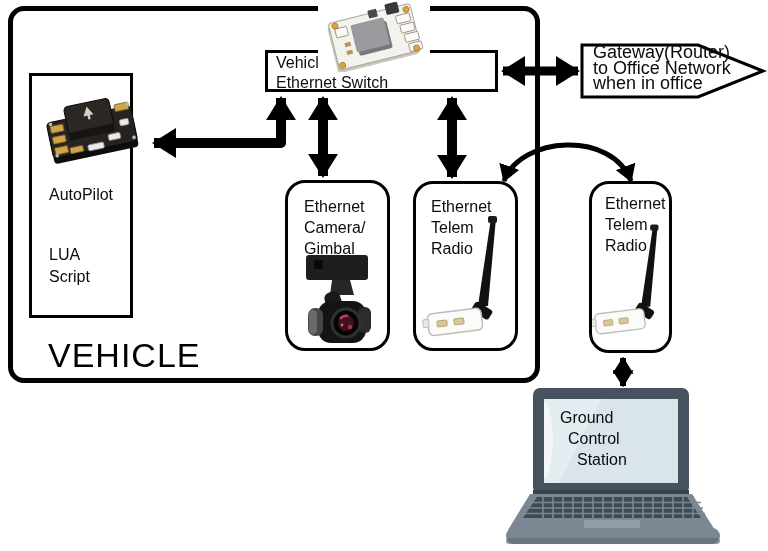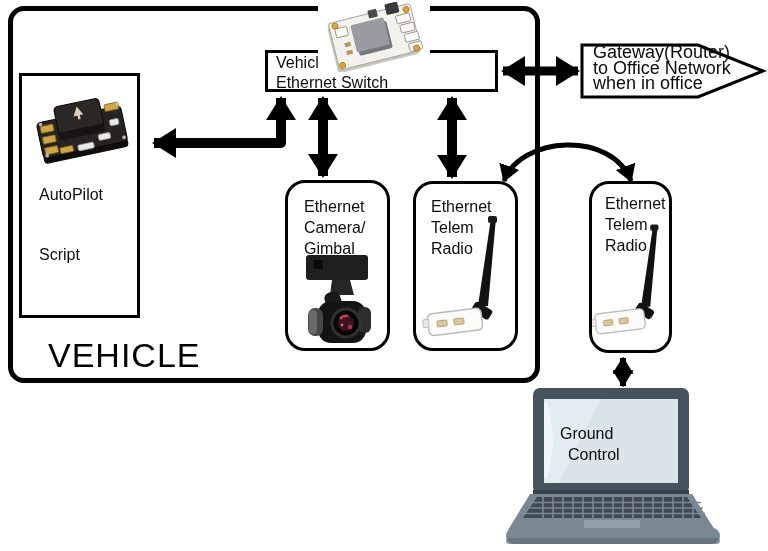--- a/index.html
+++ b/index.html
@@ -27,21 +27,21 @@
   .z10{z-index:10;} .z20{z-index:20;} .z30{z-index:30;}
 </style>
 </head>
 <body>
 
 <div class="canvas">
 
   <div class="vehicle-box"></div>
   <div class="vehicle-label">VEHICLE</div>
 
-  <div class="box z10" style="left:19px;top:73px;width:121px;height:245px;">
+  <div class="box z10" style="left:29px;top:73px;width:104px;height:245px;">
     <svg class="devimg" style="left:1px;top:12px;" width="118" height="88" viewBox="0 0 118 88">
       <g transform="rotate(-12 59 44)">
 
         <rect x="16" y="32" width="86" height="36" rx="4" fill="#0e0d0c"></rect>
         <rect x="16" y="26" width="86" height="36" rx="4" fill="#262320" stroke="#0a0a0a" stroke-width="1"></rect>
 
         <g fill="#cfa54a" stroke="#7d5f22" stroke-width="0.8">
           <rect x="19" y="30" width="13" height="7" rx="1"></rect>
           <rect x="19" y="41" width="13" height="7" rx="1"></rect>
           <rect x="19" y="52" width="13" height="7" rx="1"></rect>
@@ -64,20 +64,21 @@
         <g fill="#b9b9b9">
           <circle cx="20" cy="28" r="1.8"></circle>
             <circle cx="99" cy="24" r="1.8"></circle>
           <circle cx="20" cy="60" r="1.8"></circle>
             <circle cx="99" cy="58" r="1.8"></circle>
         </g>
       </g>
     </svg>
     <div class="txt16 abs" style="left:17px;top:108px;">AutoPilot</div>
     <div class="abs" style="left:17px;top:168px;">
+      <div class="txt16" style="line-height:22px;">LUA</div>
       <div class="txt16" style="line-height:22px;">Script</div>
     </div>
   </div>
 
   <div class="box z10" style="left:265px;top:50px;width:233px;height:42px;">
     <div class="abs" style="left:8px;top:0px;">
       <div class="txt16 nowrap" style="line-height:20px;">Vehicle</div>
       <div class="txt16 nowrap" style="line-height:20px;">Ethernet Switch</div>
     </div>
   </div>
@@ -216,22 +217,23 @@
     <polygon points="34,113 184,113 198,134 20,134" fill="#3f4a54"></polygon>
     <path d="M22 118.5 H 198 M20 124 H 200 M18 129.5 H 202" stroke="#7b8894" stroke-width="1.6" fill="none"></path>
     <path d="M40 112 V135 M50 112 V135 M60 112 V135 M70 112 V135 M80 112 V135 M90 112 V135 M100 112 V135 M110 112 V135 M120 112 V135 M130 112 V135 M140 112 V135 M150 112 V135 M160 112 V135 M170 112 V135 M180 112 V135 M190 112 V135" stroke="#7b8894" stroke-width="1.6" fill="none"></path>
 
     <rect x="81" y="136" width="56" height="11" rx="2" fill="#929ea8"></rect>
 
     <rect x="3" y="144" width="214" height="16" rx="8" fill="#7b8894"></rect>
     <rect x="3" y="154" width="214" height="6" rx="3" fill="#5f6b75" opacity="0.65"></rect>
   </svg>
   <div class="abs z20" style="left:546px;top:407px;width:130px;">
-    <div class="txt16" style="padding-left:14px;line-height:21px;margin-top:16px;">Ground</div>
+    <div class="txt16" style="padding-left:14px;line-height:21px;">Ground</div>
     <div class="txt16" style="padding-left:22px;line-height:21px;">Control</div>
+    <div class="txt16" style="padding-left:31px;line-height:21px;">Station</div>
   </div>
 
   <svg class="arrow-layer" width="768" height="551" viewBox="0 0 768 551">
     <defs>
       <marker id="ahL" viewBox="0 0 10 10" refX="9.2" refY="5" markerWidth="24" markerHeight="30" markerUnits="userSpaceOnUse" orient="auto-start-reverse" preserveAspectRatio="none">
         <path d="M0 0 L10 5 L0 10 Z" fill="#000"></path>
       </marker>
       <marker id="ahS" viewBox="0 0 10 10" refX="9.2" refY="5" markerWidth="17" markerHeight="21" markerUnits="userSpaceOnUse" orient="auto-start-reverse" preserveAspectRatio="none">
         <path d="M0 0 L10 5 L0 10 Z" fill="#000"></path>
       </marker>

